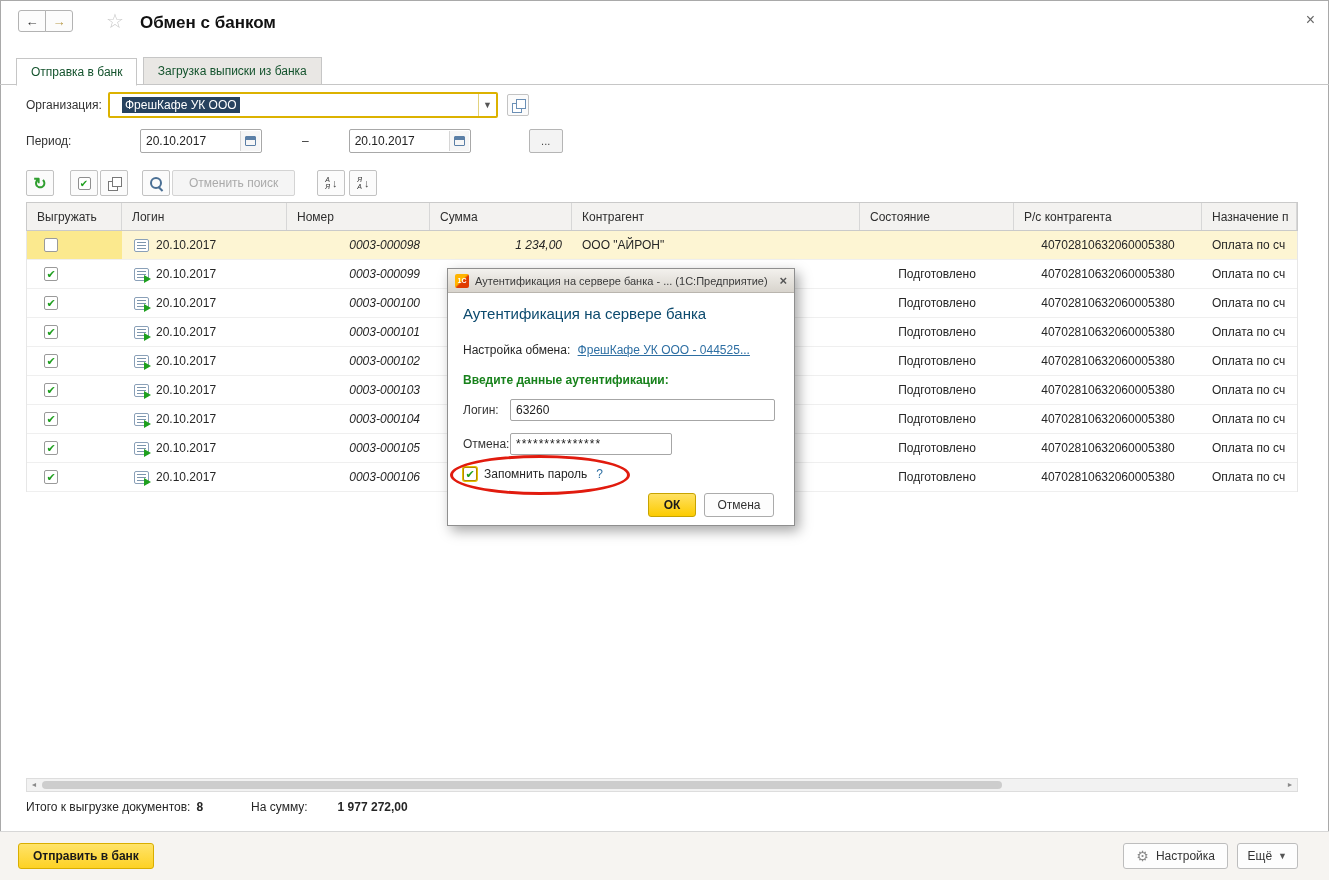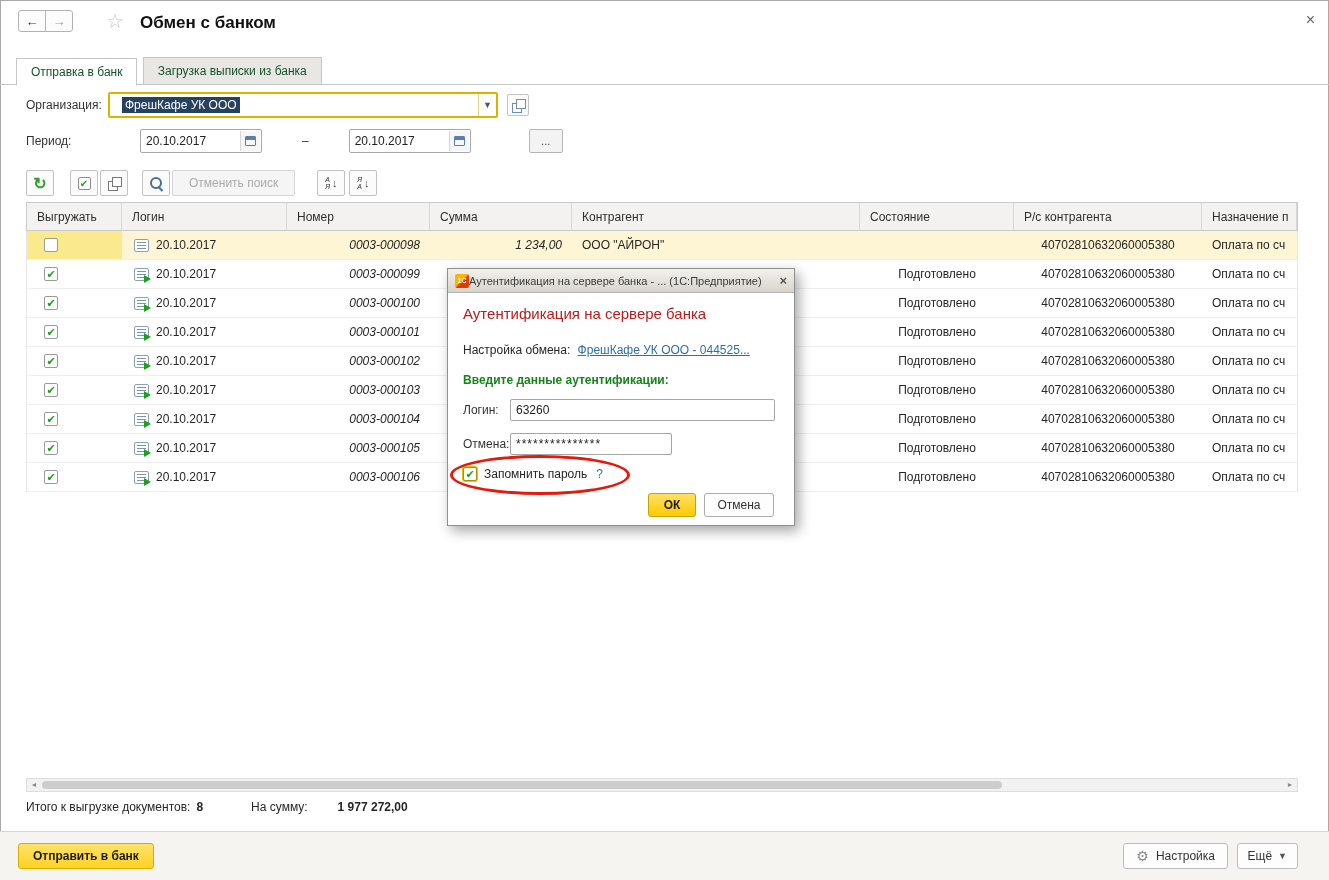--- a/index.html
+++ b/index.html
@@ -89,26 +89,26 @@
   .sumval { margin-left:30px; font-weight:bold; }
   .bottombar { position:absolute; left:0; right:0; bottom:0; height:49px; border-top:1px solid #d7d7d7; background:#f6f4f1; }
   .sendbtn { position:absolute; left:18px; top:11px; height:26px; padding:0 14px; background:linear-gradient(#ffe36a,#fdd224); border:1px solid #d9ae00; border-radius:3px; font-weight:600; font-size:12px; color:#1a1a1a; cursor:pointer; }
   .settingsbtn { position:absolute; right:101px; top:11px; height:26px; padding:0 12px; border:1px solid #bdbdbd; border-radius:3px; background:#fdfdfd; display:flex; align-items:center; gap:7px; cursor:pointer; font-size:12px; color:#333; }
   .gear { color:#8a8a8a; font-size:14px; }
   .morebtn { position:absolute; right:31px; top:11px; height:26px; padding:0 10px; border:1px solid #bdbdbd; border-radius:3px; background:#fdfdfd; display:flex; align-items:center; gap:6px; cursor:pointer; font-size:12px; color:#333; }
   .morearrow { font-size:9px; color:#555; }
 
   
   .dialog { position:absolute; left:447px; top:268px; width:348px; height:258px; background:#fff; border:1px solid #8f8f8f; box-shadow:4px 5px 12px rgba(0,0,0,.35); }
-  .dlg-titlebar { height:24px; background:linear-gradient(#f3f1ed,#d8d4cd); border-bottom:1px solid #b9b5ae; display:flex; align-items:center; padding:0 7px; cursor:move; }
+  .dlg-titlebar { height:24px; background:linear-gradient(#f3f1ed,#d8d4cd); border-bottom:1px solid #b9b5ae; display:flex; align-items:center; padding:0 7px; gap:6px; cursor:move; }
   .dlg-logo { width:14px; height:14px; border-radius:2px; background:linear-gradient(135deg,#ffb400 45%,#e03c00 55%); color:#fff; font-size:7px; font-weight:bold; display:flex; align-items:center; justify-content:center; flex:none; }
   .dlg-title { flex:1; font-size:11px; color:#3a3a3a; white-space:nowrap; overflow:hidden; }
   .dlg-close { font-size:13px; color:#555; font-weight:bold; cursor:pointer; }
   .dlg-body { position:relative; height:233px; }
-  .dlg-h { position:absolute; left:15px; top:12px; font-size:15px; color:#b91c1c; }
+  .dlg-h { position:absolute; left:15px; top:12px; font-size:15px; color:#0c4a6e; }
   .dlg-settings { position:absolute; left:15px; top:50px; }
   .dlg-link { color:#2e6fa3; text-decoration:underline; cursor:pointer; margin-left:4px; }
   .dlg-prompt { position:absolute; left:15px; top:80px; color:#18821c; font-weight:bold; }
   .dlg-field { position:absolute; left:15px; display:flex; align-items:center; }
   .dlg-field .flabel { width:47px; color:#333; }
   .dlg-field input { height:22px; border:1px solid #a6a6a6; border-radius:2px; padding-left:5px; font:inherit; color:#222; outline:none; }
   .login-inp { width:265px; }
   .pass-inp { width:162px; letter-spacing:1px; }
   .dlg-remember { position:absolute; left:15px; top:174px; display:flex; align-items:center; gap:7px; }
   .dlg-cb { width:14px; height:14px; border:1px solid #b58900; border-radius:2px; background:#fff; display:flex; align-items:center; justify-content:center; font-size:11px; color:#1f9f1f; box-shadow:0 0 0 1px #e3c200; cursor:pointer; }

